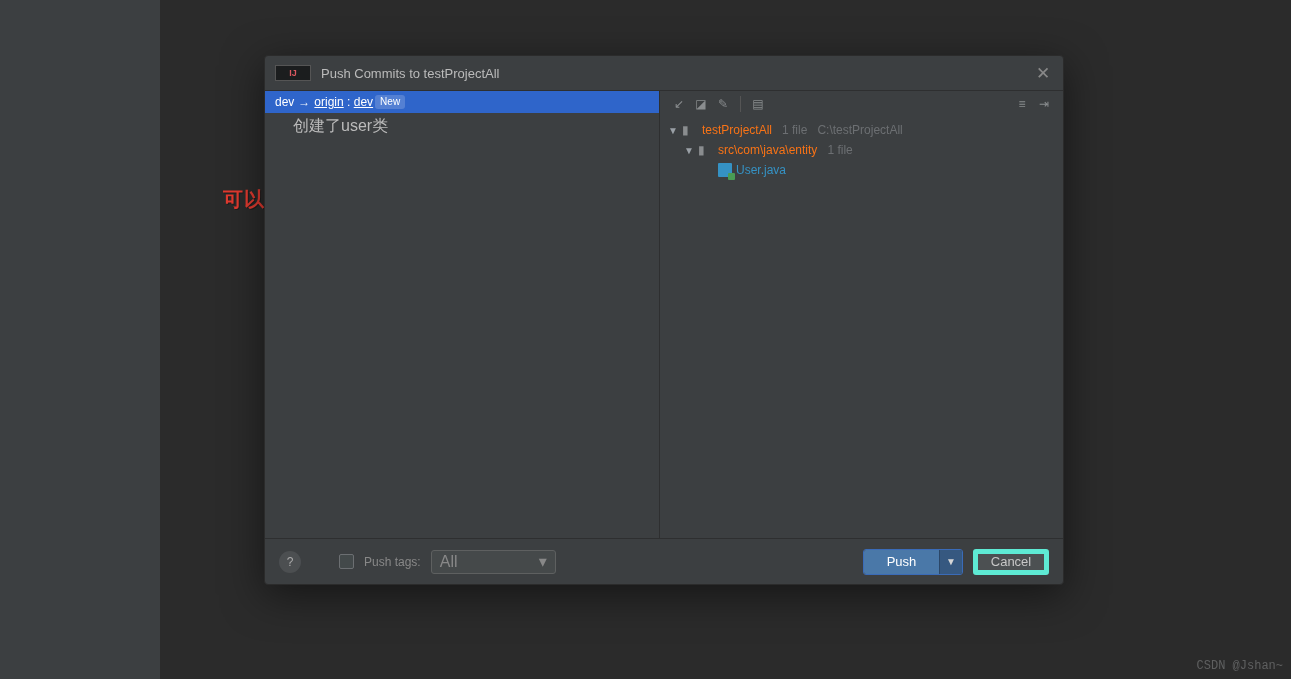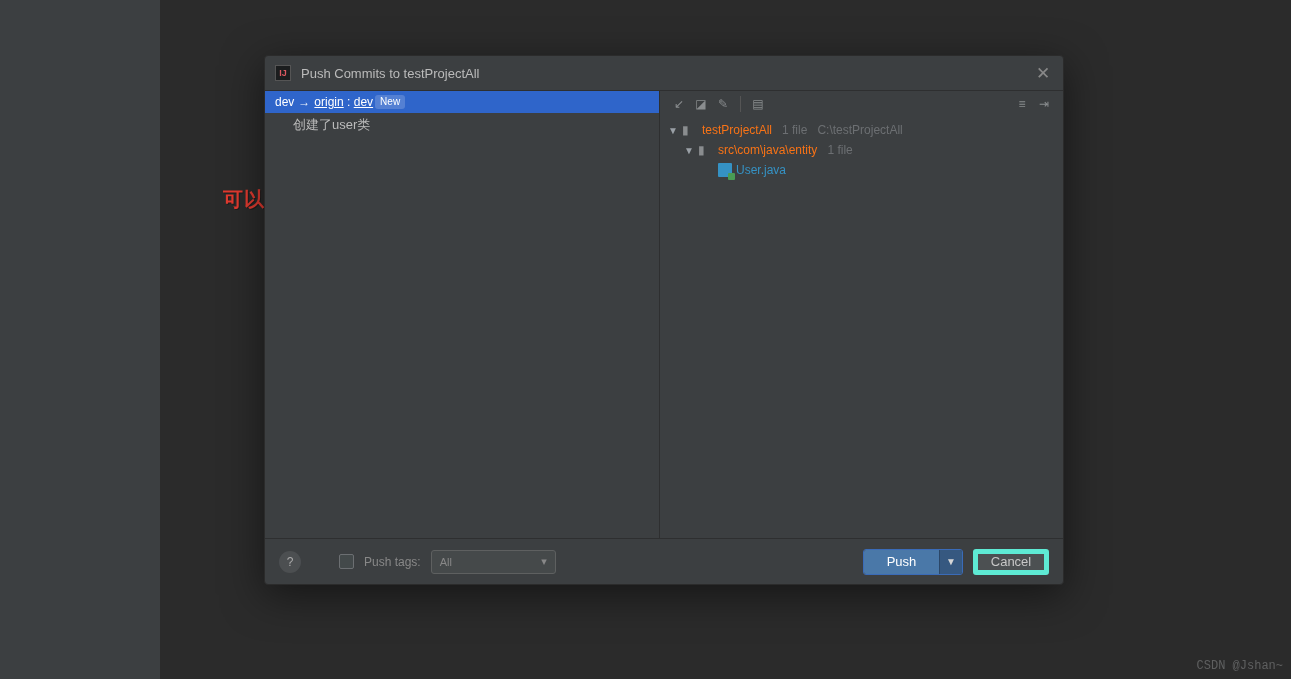--- a/index.html
+++ b/index.html
@@ -26,21 +26,21 @@
   background: #3c3f41; border: 1px solid #2b2b2b;
   border-radius: 4px;
   box-shadow: 0 10px 40px rgba(0,0,0,.5);
   display: flex; flex-direction: column; z-index: 10;
 }
 .titlebar {
   height: 34px; display: flex; align-items: center;
   padding: 0 10px; color: #bbbbbb; font-size: 13px;
 }
 .titlebar .app-icon {
-  width: 16px; height: 16px; background: #1b1d1e;
+  width: 36px; height: 16px; background: #1b1d1e;
   border: 1px solid #555; margin-right: 10px;
   display: inline-flex; align-items: center; justify-content: center;
   color: #db5860; font-size: 9px; font-weight: bold;
 }
 .titlebar .close {
   margin-left: auto; color: #888; font-size: 17px; cursor: pointer;
   width: 20px; text-align: center;
 }
 .body {
   flex: 1; display: flex; border-top: 1px solid #2e2f30;
@@ -56,21 +56,21 @@
   font-size: 12px;
 }
 .branch-row .arrow { margin: 0 4px; opacity: .9; }
 .branch-row .u { text-decoration: underline; }
 .branch-row .new-badge {
   margin-left: 2px; font-size: 10px;
   background: rgba(255,255,255,.18); padding: 0 5px;
   border-radius: 3px; line-height: 14px;
 }
 .commit-row {
-  padding: 3px 28px; color: #bbbbbb; font-size: 13px;
+  padding: 3px 28px; color: #bbbbbb; font-size: 16px;
 }
 .right-pane { flex: 1; display: flex; flex-direction: column; }
 .toolbar {
   height: 25px; display: flex; align-items: center; padding: 0 8px;
 }
 .toolbar .tbtn {
   width: 22px; height: 20px; display: flex; align-items: center;
   justify-content: center; color: #8a8d8f; font-size: 14px;
 }
 .toolbar .sep {
@@ -108,21 +108,21 @@
 }
 .checkbox {
   width: 15px; height: 15px; border: 1px solid #6c6f72;
   border-radius: 2px; margin-left: 28px; background: #43494a;
 }
 .checkbox-label { color: #888; font-size: 12px; }
 .select {
   width: 125px; height: 24px; border: 1px solid #5e6060;
   border-radius: 3px; background: #45494a;
   display: flex; align-items: center; padding: 0 8px;
-  color: #888; font-size: 11px; position: relative;
+  color: #888; font-size: 16px; position: relative;
 }
 .select::after {
   content: "▾"; position: absolute; right: 8px; color: #888;
 }
 .footer .spacer { flex: 1; }
 .push-btn {
   height: 26px; display: flex; border: 1px solid #3a6bb8;
   border-radius: 3px; overflow: hidden;
 }
 .push-btn .main {

